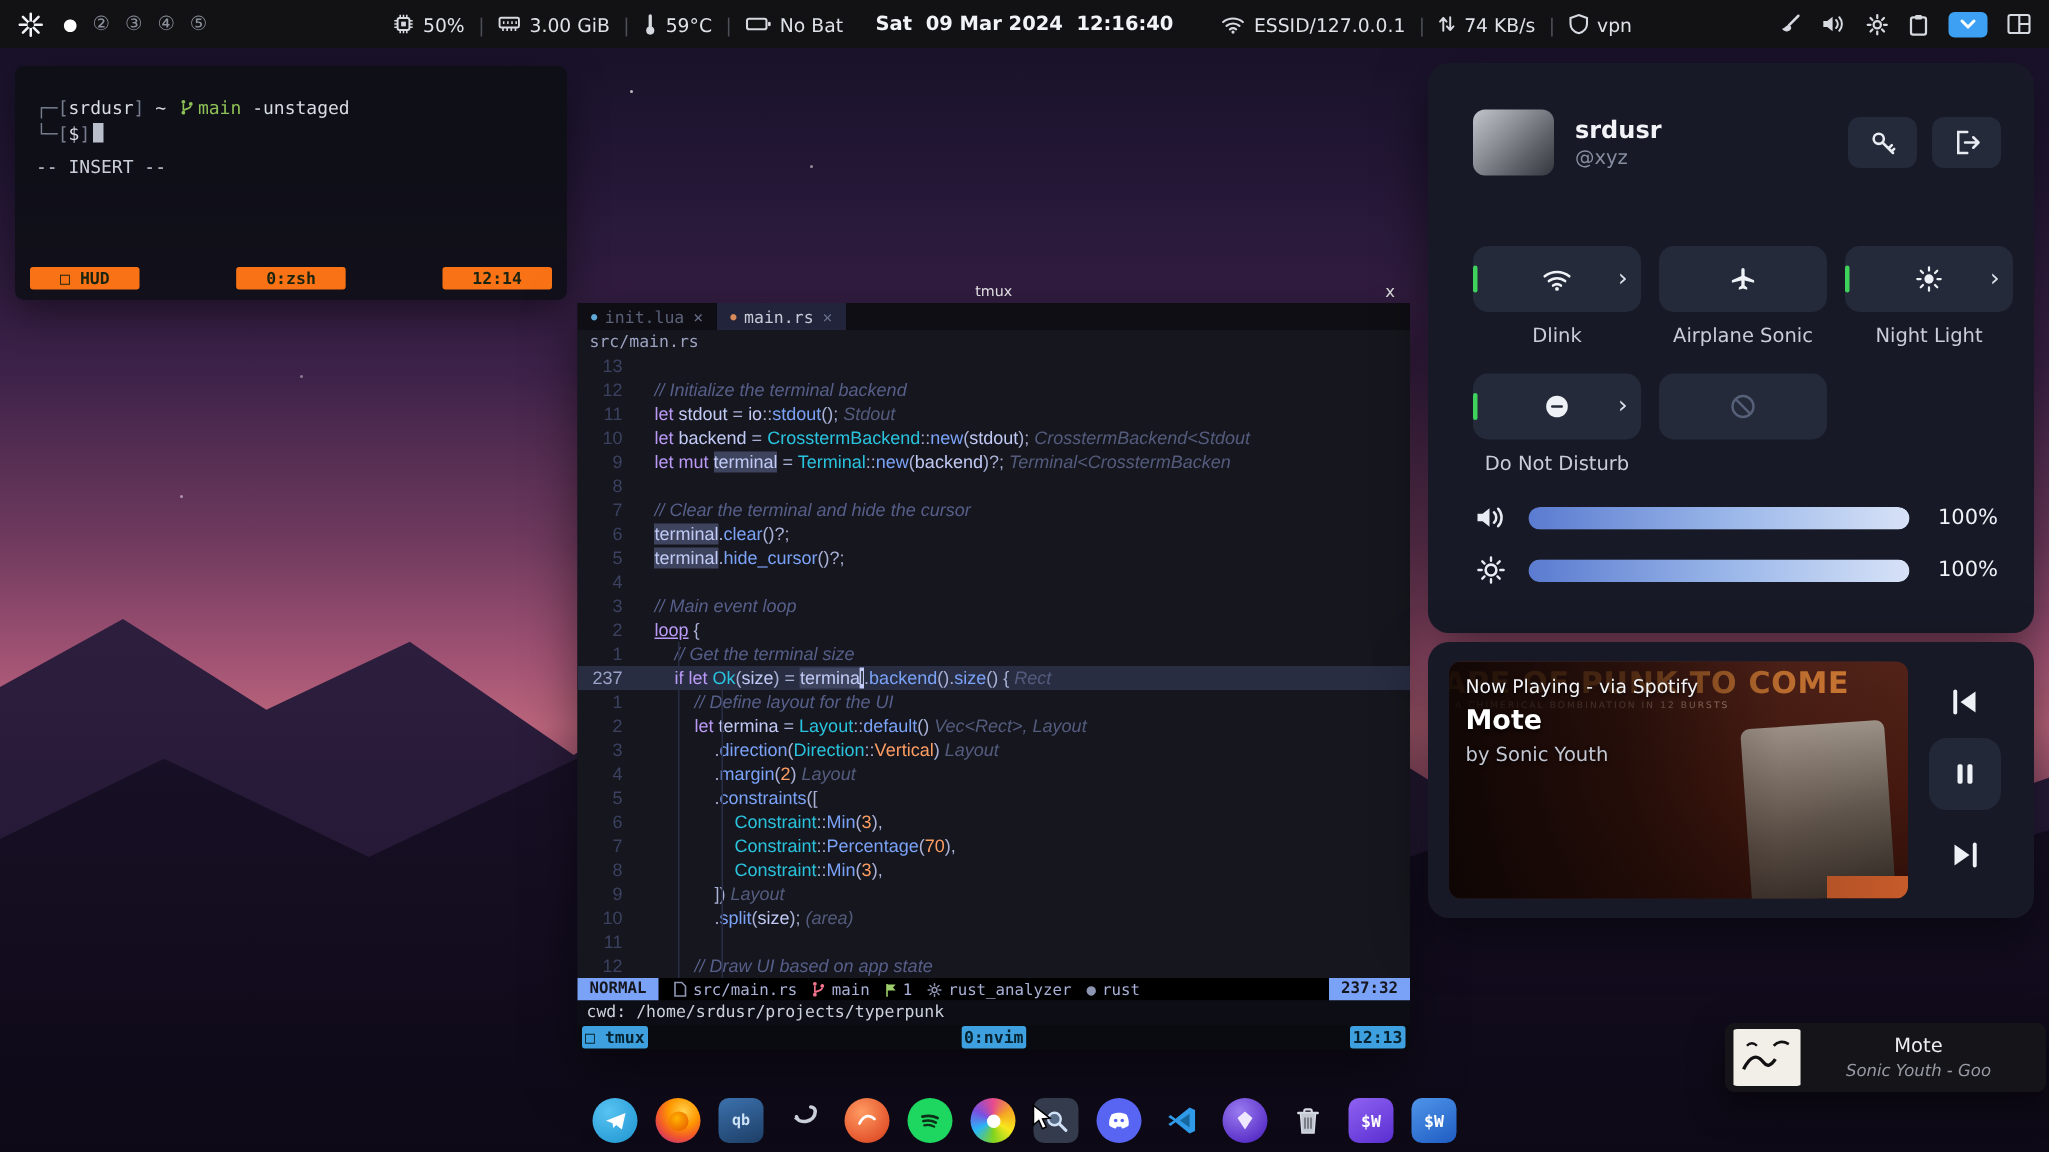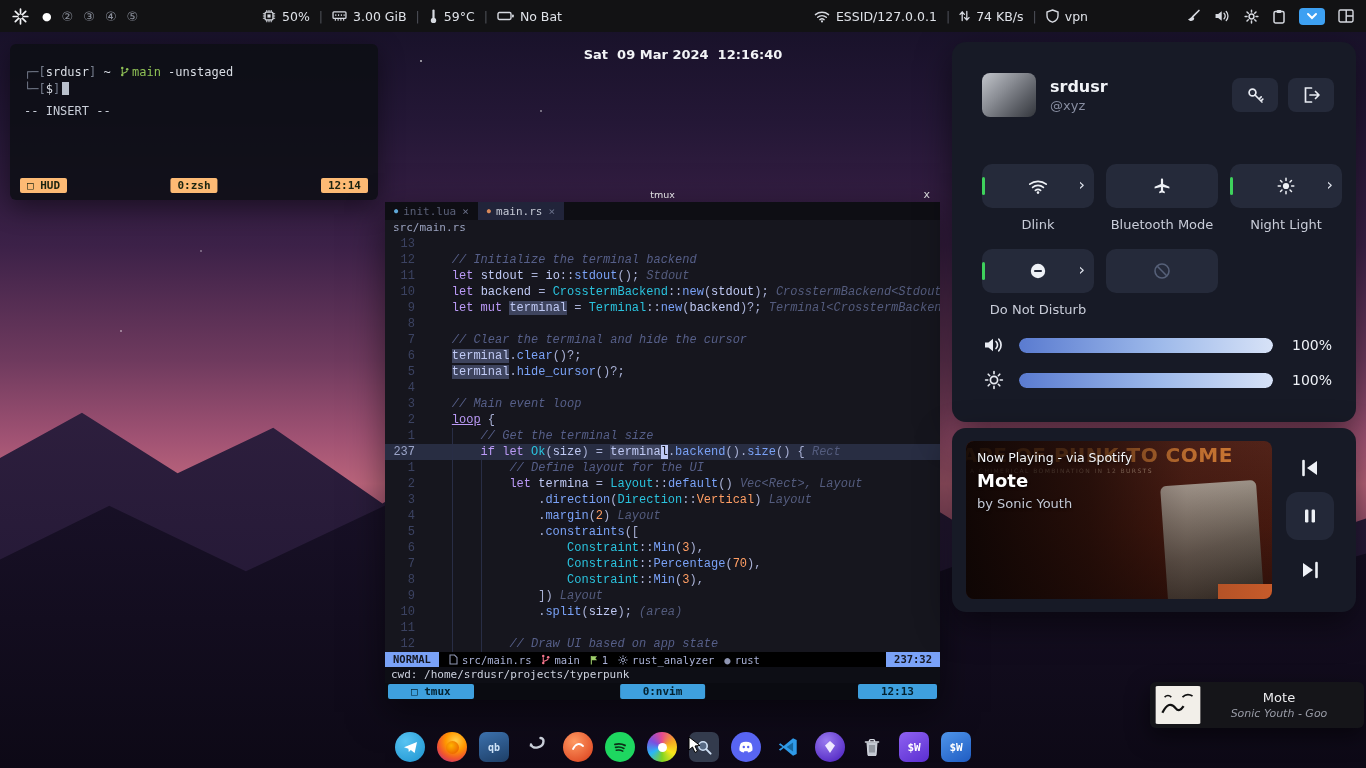--- a/index.html
+++ b/index.html
@@ -14,49 +14,49 @@
 
   
   .topbar{position:absolute;left:0;top:0;width:100%;height:32px;background:#121214;color:#dfe2e8;font-size:12.5px;z-index:30;}
   .tb-left{position:absolute;left:12px;top:0;height:32px;display:flex;align-items:center;gap:13px;}
   .tb-tags{display:flex;align-items:center;gap:10px;font-size:13px;color:#8a8f9b;}
   .tag-active{color:#fff;font-size:11px;}
   .tb-stats{position:absolute;left:262px;top:0;height:32px;display:flex;align-items:center;gap:9px;}
   .stat{display:inline-flex;align-items:center;gap:6px;white-space:pre;}
   .sicon{display:inline-flex;align-items:center;color:#d6d9e0;}
   .sep{color:#4d5058;}
-  .tb-clock{position:absolute;left:50%;top:0;transform:translateX(-50%);height:32px;display:flex;align-items:center;font-weight:bold;font-size:13px;color:#f2f3f6;white-space:pre;margin-top:38px;}
+  .tb-clock{position:absolute;left:50%;top:0;transform:translateX(-50%);height:32px;display:flex;align-items:center;font-weight:bold;font-size:13px;color:#f2f3f6;white-space:pre;}
   .tb-net{position:absolute;right:278px;top:0;height:32px;display:flex;align-items:center;gap:9px;}
   .tb-icons{position:absolute;right:12px;top:0;height:32px;display:flex;align-items:center;gap:13px;color:#dfe2e8;}
   .chev-btn{width:26px;height:17px;border-radius:4px;background:#3da0f2;display:flex;align-items:center;justify-content:center;}
 
   
   .term{position:absolute;left:10px;top:44px;width:368px;height:156px;background:rgba(12,14,19,0.84);border-radius:6px;box-shadow:0 8px 26px rgba(0,0,0,.45);font-size:12px;line-height:17px;z-index:10;}
   .term-body{position:absolute;left:14px;top:20px;right:10px;}
   .t-dim{color:#767d8d;} .t-user{color:#d8dce3;} .t-path{color:#d8dce3;} .t-plain{color:#d8dce3;}
   .t-git{color:#8fc156;} .t-git-ic{color:#8fc156;display:inline-flex;margin:0 3px 0 2px;vertical-align:-1px;}
   .t-cursor{display:inline-block;width:7px;height:13px;background:#b9c0cc;margin-left:2px;vertical-align:-2px;}
   .tmode{color:#c9ced8;margin-top:5px;}
   .term-status{position:absolute;left:10px;right:10px;bottom:6px;height:16px;}
-  .tbadge{position:absolute;top:0;background:#fdba74;color:#1a2410;font-family:"DejaVu Sans Mono",monospace;font-size:11px;font-weight:bold;line-height:15px;padding:0 7px;border-radius:2px;white-space:pre;}
+  .tbadge{position:absolute;top:0;background:#f97316;color:#1a2410;font-family:"DejaVu Sans Mono",monospace;font-size:11px;font-weight:bold;line-height:15px;padding:0 20px;border-radius:2px;white-space:pre;}
   .tbadge.tb-l{left:0;} .tbadge.tb-c{left:50%;transform:translateX(-50%);} .tbadge.tb-r{right:0;}
 
   
   .tmux-win{position:absolute;left:385px;top:188px;width:555px;height:512px;z-index:10;}
   .twin-title{position:relative;height:14px;color:#f0f0f2;font-size:9.5px;text-align:center;line-height:13px;}
   .twin-close{position:absolute;right:10px;top:0;font-size:11px;color:#e8e8ea;}
   .twin-body{position:absolute;left:0;top:14px;right:0;bottom:0;background:#16161e;box-shadow:0 12px 34px rgba(0,0,0,.5);display:flex;flex-direction:column;}
   .tabbar{height:18px;background:#0e0e14;display:flex;align-items:stretch;font-family:"DejaVu Sans Mono",monospace;font-size:11px;}
   .tab{display:inline-flex;align-items:center;padding:0 9px;color:#5a6078;}
   .tab.active{background:#21243a;color:#c6cad6;}
   .tdot{font-size:7px;margin-right:5px;}
   .tdot.lua{color:#5fa8d8;} .tdot.rust{color:#d8895a;}
   .tclose{margin-left:6px;color:#6a7089;}
   .crumb{height:16px;line-height:16px;background:#16161e;color:#9aa2bf;font-family:"DejaVu Sans Mono",monospace;font-size:11px;padding-left:8px;}
-  .code{flex:1;position:relative;background:#16161e;font-family:Liberation Mono, monospace;font-size:12px;overflow:hidden;}
+  .code{flex:1;position:relative;background:#16161e;font-family:Liberation Sans, sans-serif;font-size:12px;overflow:hidden;}
   .crow{display:flex;height:16px;line-height:16px;}
   .crow.cur{background:#282d42;}
   .gut{flex:none;width:30px;text-align:right;padding-right:8px;color:#3b4261;}
   .crow.cur .gut{color:#9aa3c7;}
   .ctext{white-space:pre;flex:1;overflow:hidden;}
   .guide{position:absolute;width:1px;background:#282d45;}
   .tk-cm{color:#565f89;font-style:italic;}
   .tk-kw{color:#bb9af7;}
   .tk-kwu{color:#bb9af7;text-decoration:underline;}
   .tk-ty{color:#2ac3de;}
@@ -70,21 +70,21 @@
   .tk-cursor{background:#c0caf5;color:#16161e;}
   .sline{height:15px;background:#000000;display:flex;align-items:center;font-family:"DejaVu Sans Mono",monospace;font-size:10.5px;}
   .sl-mode{background:#7aa2f7;color:#15161e;font-weight:bold;padding:0 8px;height:15px;line-height:15px;}
   .sl-item{margin-left:10px;color:#8e95b2;display:inline-flex;align-items:center;gap:4px;}
   .sl-item .val{color:#a9b1d6;}
   .sl-ic{display:inline-flex;align-items:center;}
   .ic-branch{color:#f7768e;} .ic-flag{color:#9ece6a;}
   .sl-pos{background:#7aa2f7;color:#15161e;font-weight:bold;padding:0 8px;margin-left:auto;height:15px;line-height:15px;white-space:pre;}
   .cwdline{height:16px;line-height:16px;background:#0d0e15;color:#ccd1de;font-family:"DejaVu Sans Mono",monospace;font-size:11px;padding-left:6px;}
   .tmuxbar{height:17px;background:#0a0b11;position:relative;font-family:"DejaVu Sans Mono",monospace;font-size:11px;font-weight:bold;}
-  .tmx{position:absolute;top:1px;background:#3ea0de;color:#04222f;padding:0 23px;height:15px;line-height:15px;border-radius:2px;white-space:pre;}
+  .tmx{position:absolute;top:1px;background:#3ea0de;color:#04222f;padding:0 2px;height:15px;line-height:15px;border-radius:2px;white-space:pre;}
   .tmx.l{left:3px;} .tmx.c{left:50%;transform:translateX(-50%);} .tmx.r{right:3px;}
 
   
   .cc{position:absolute;left:952px;top:42px;width:404px;height:380px;background:#171a26;border-radius:14px;box-shadow:0 12px 34px rgba(0,0,0,.5);z-index:20;}
   .cc-profile{position:absolute;left:30px;top:30px;right:22px;height:46px;display:flex;align-items:center;}
   .avatar{width:54px;height:44px;border-radius:8px;background:linear-gradient(135deg,#c2c5cb 0%,#8c8f96 38%,#5f6269 68%,#33363c 100%);flex:none;}
   .cc-id{margin-left:14px;}
   .cc-name{font-size:16px;font-weight:bold;color:#f1f3f7;}
   .cc-handle{font-size:13px;color:#878da0;margin-top:2px;}
   .cc-actions{margin-left:auto;display:flex;gap:10px;}
@@ -491,21 +491,21 @@
           <div class="tg-label">Dlink</div>
         </div>
         <div class="tg-cell">
           <div class="tg-btn">
             <span style="display: inline-flex;">
               <svg width="18" height="18" viewBox="0 0 18 18">
                 <path d="M9 1.6 c.7 0 1.1.5 1.1 1.3 V7 l6.3 2.8 v1.7 L10.1 10 v3.4 l1.7 1.3 v1.5 L9 15.4 6.2 16.2 v-1.5 l1.7 -1.3 V10 L1.6 11.5 V9.8 L7.9 7 V2.9 c0-.8.4-1.3 1.1-1.3 Z" fill="currentColor"></path>
               </svg>
             </span>
           </div>
-          <div class="tg-label">Bluetooth Mode</div>
+          <div class="tg-label">Airplane Sonic</div>
         </div>
         <div class="tg-cell">
           <div class="tg-btn">
             <div class="tg-bar"></div>
             <span style="display: inline-flex;">
               <svg width="18" height="18" viewBox="0 0 18 18">
                 <circle cx="9" cy="9" r="3.1" fill="currentColor"></circle>
                 <g stroke="currentColor" stroke-width="1.5" stroke-linecap="round">
                   <path d="M9 1.2 v2.2 M9 14.6 v2.2 M1.2 9 h2.2 M14.6 9 h2.2 M3.5 3.5 l1.5 1.5 M13 13 l1.5 1.5 M14.5 3.5 l-1.5 1.5 M5 13 l-1.5 1.5"></path>
                 </g>

